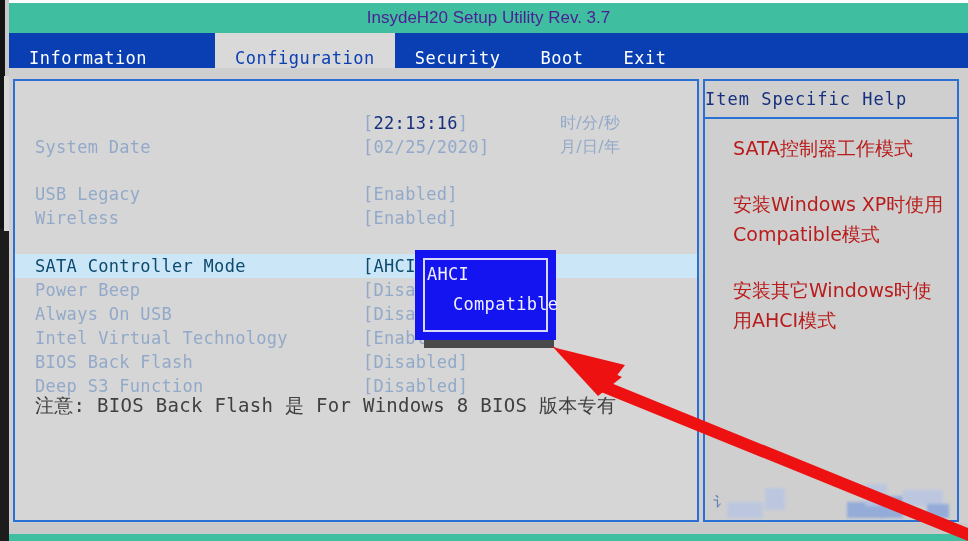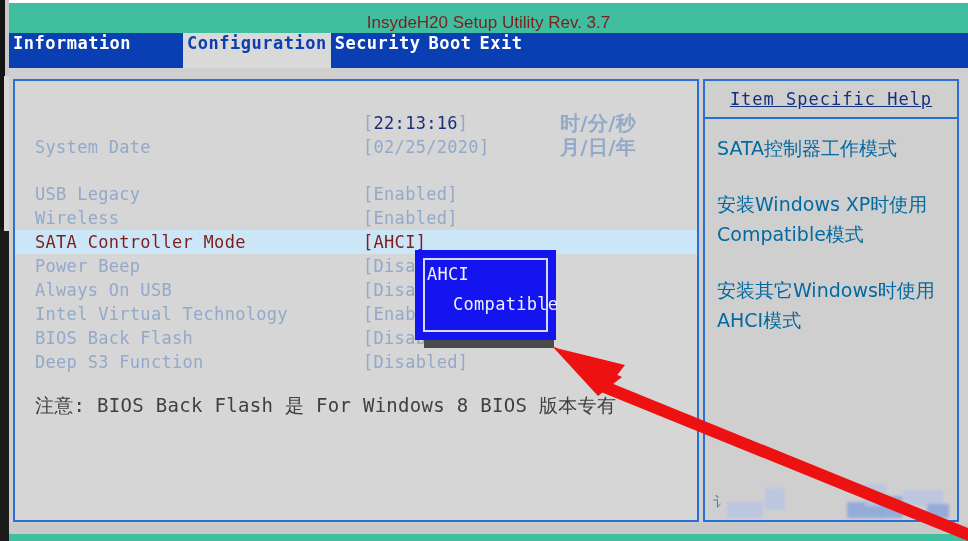--- a/index.html
+++ b/index.html
@@ -35,25 +35,25 @@
     width: 9px; height: 155px;
     background: #d8d8d8;
   }
 
   
   .titlebar {
     position: absolute;
     left: 9px; top: 3px;
     width: 959px; height: 30px;
     background: #3fbfa0;
-    color: #7f1d1d;
+    color: #4c1d95;
     font-family: "Liberation Sans", sans-serif;
     font-size: 17px;
     display: flex;
-    align-items: flex-end;
+    align-items: center;
     justify-content: center;
     letter-spacing: 0px;
   }
   .top-white-line {
     position: absolute;
     left: 9px; top: 0px;
     width: 959px; height: 3px;
     background: #ffffff;
   }
 
@@ -61,27 +61,27 @@
   .menubar {
     position: absolute;
     left: 9px; top: 33px;
     width: 959px; height: 35px;
     background: #0a3fb4;
     display: flex;
     align-items: stretch;
   }
   .menu-tab {
     display: flex;
-    align-items: flex-start;
+    align-items: flex-end;
     justify-content: center;
     color: #ffffff;
     font-size: 17px;
-    font-weight: bold;
+    font-weight: normal;
     letter-spacing: 0.5px;
-    padding: 0 4px;
+    padding: 0 20px;
     height: 100%;
     box-sizing: border-box;
   }
   .menu-tab.active {
     background: #d9d9d9;
     color: #0a3fb4;
     margin-left: 48px;
   }
 
   
@@ -112,40 +112,40 @@
     display: flex;
     align-items: center;
     font-size: 17px;
     color: #92a9c9;
     letter-spacing: 0.3px;
     white-space: nowrap;
   }
   .srow.spacer { height: 23px; }
   .srow.highlight {
     background: #cbe6f7;
-    color: #7f1d1d;
+    color: #0c4a6e;
+    margin-top: 24px;
   }
   .srow .label {
     position: absolute;
     left: 20px;
   }
   .srow .value {
     position: absolute;
     left: 348px;
   }
   .srow .value.strong b {
     color: #16307d;
     font-weight: normal;
   }
   .srow .hint {
     position: absolute;
     left: 545px;
     font-family: "DejaVu Sans", "Liberation Sans", sans-serif;
-    font-size: 20px;
-    font-weight: bold;
+    font-size: 16px;
   }
   .note {
     position: absolute;
     left: 20px; top: 312px;
     font-size: 19px;
     color: #404040;
     letter-spacing: 0.3px;
     white-space: nowrap;
   }
 
@@ -188,32 +188,30 @@
     background: #cfcfcf;
     border: 2px solid #2a6fd4;
     box-sizing: border-box;
   }
   .help-header {
     position: relative;
     height: 36px;
     border-bottom: 2px solid #2a6fd4;
     display: flex;
     align-items: center;
-    justify-content: center;
     color: #16307d;
     font-size: 17px;
     letter-spacing: 1px;
-    text-decoration: underline;
   }
   .help-body {
     position: relative;
-    padding: 14px 12px 0 12px;
+    padding: 14px 12px 0 28px;
     font-family: "DejaVu Sans", "Liberation Sans", sans-serif;
     font-size: 19px;
-    color: #0369a1;
+    color: #b91c1c;
     line-height: 30px;
   }
   .help-para { margin: 0 0 26px 0; }
 
   
   .blur-block {
     position: absolute;
     background: #b9c6e2;
     opacity: 0.85;
     filter: blur(1.5px);

